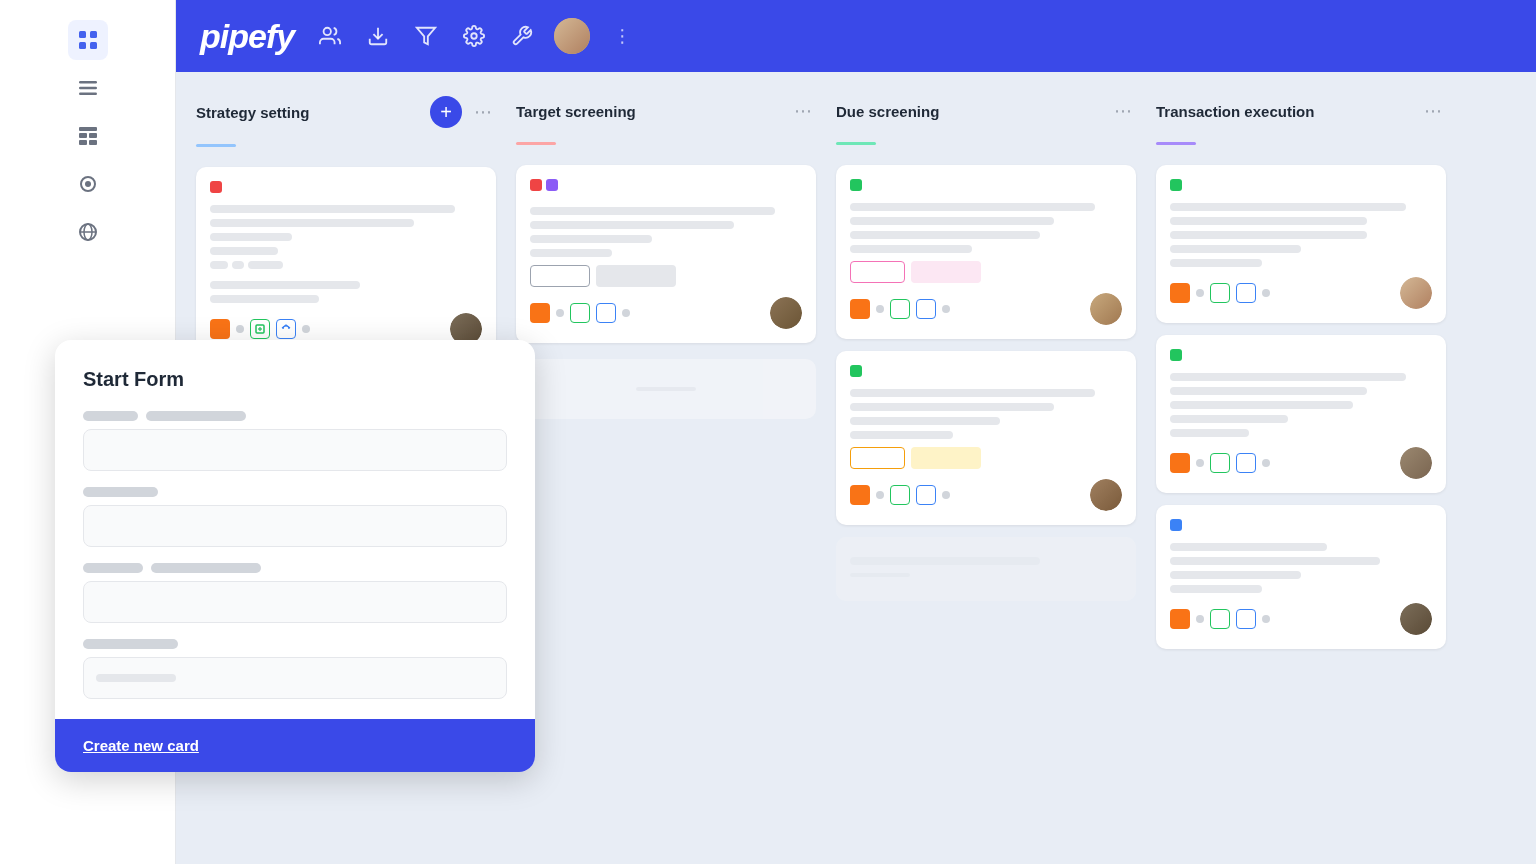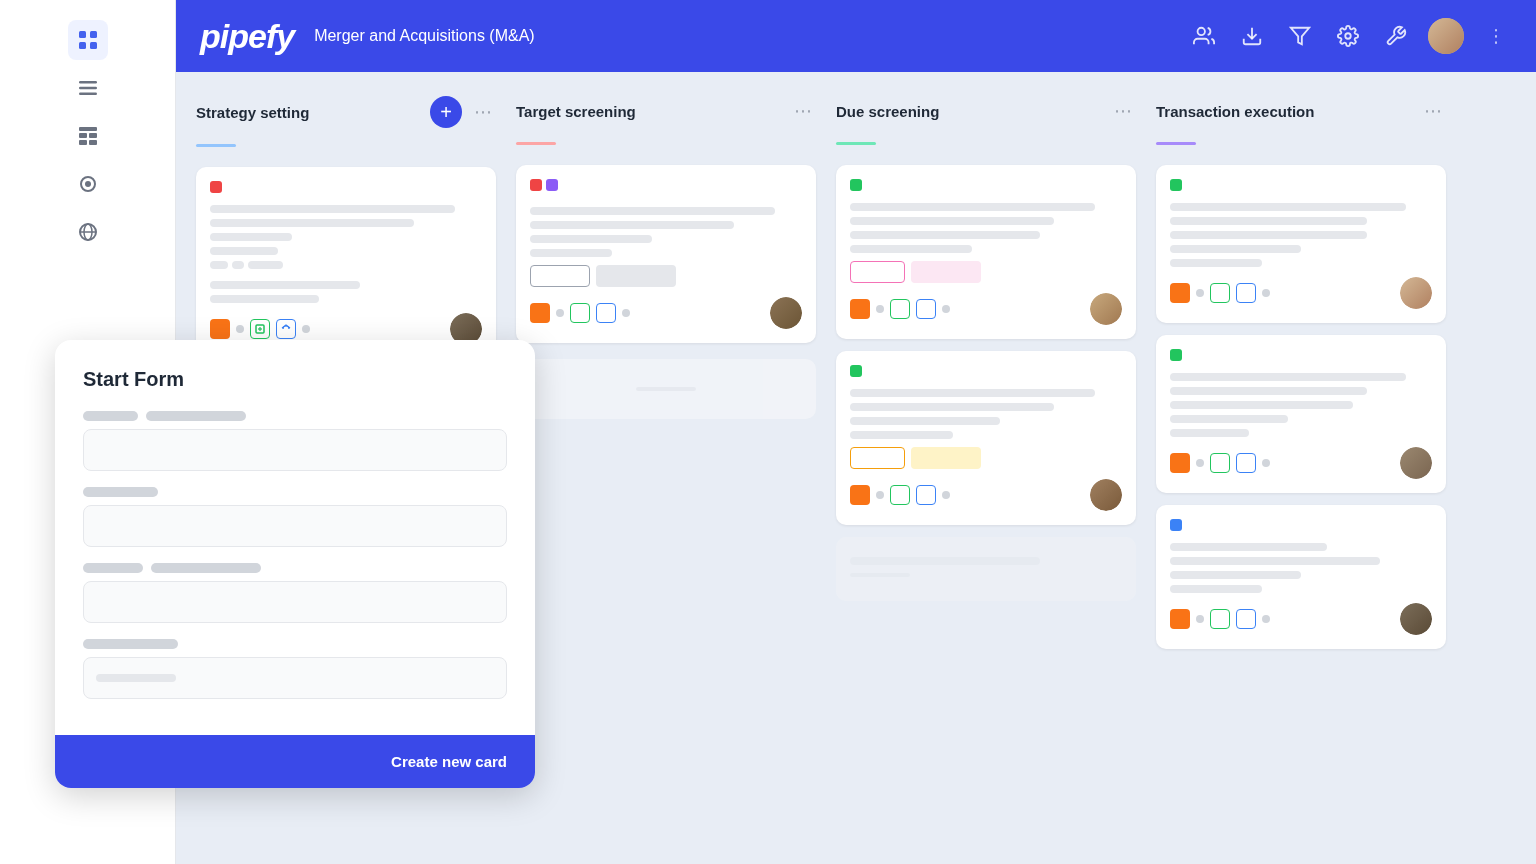--- a/index.html
+++ b/index.html
@@ -261,21 +261,21 @@
       left: 55px;
       top: 340px;
       width: 480px;
       background: #fff;
       border-radius: 16px;
       box-shadow: 0 8px 32px rgba(0,0,0,0.18);
       overflow: hidden;
       z-index: 100;
     }
     .form-body {
-      padding: 28px 28px 20px;
+      padding: 28px 28px 4px;
     }
     .form-title {
       font-size: 20px;
       font-weight: 700;
       color: #1f2937;
       margin-bottom: 20px;
     }
     .form-field {
       margin-bottom: 16px;
     }
@@ -307,21 +307,22 @@
     }
     .form-footer {
       background: #3a49e8;
       padding: 18px 28px;
       cursor: pointer;
     }
     .form-submit-btn {
       color: #fff;
       font-size: 15px;
       font-weight: 600;
-      text-align: right;
+      text-align: left;
+      text-decoration: underline;
     }
 
     
     .col-scroll-indicator {
       height: 4px;
       background: #e5e7eb;
       border-radius: 2px;
       width: 60px;
       margin: 4px auto;
     }
@@ -366,21 +367,20 @@
       <ellipse cx="10" cy="10" rx="4" ry="8" stroke="currentColor" stroke-width="1.5" fill="none"></ellipse>
       <line x1="2" y1="10" x2="18" y2="10" stroke="currentColor" stroke-width="1.5"></line>
     </svg>
   </div>
 </div>
 
 <div class="header">
   <div class="logo">
     <span style="font-style:italic;font-size:34px;font-weight:800;letter-spacing:-1px;">pipefy</span>
   </div>
-  <div class="header-title">Merger and Acquisitions (M&amp;A)</div>
   <div class="header-actions">
     <div class="header-action-btn">
       <svg width="22" height="22" viewBox="0 0 24 24" fill="none" stroke="currentColor" stroke-width="2">
         <path d="M17 21v-2a4 4 0 0 0-4-4H5a4 4 0 0 0-4 4v2"></path>
         <circle cx="9" cy="7" r="4"></circle>
         <path d="M23 21v-2a4 4 0 0 0-3-3.87"></path>
         <path d="M16 3.13a4 4 0 0 1 0 7.75"></path>
       </svg>
     </div>
     <div class="header-action-btn">

